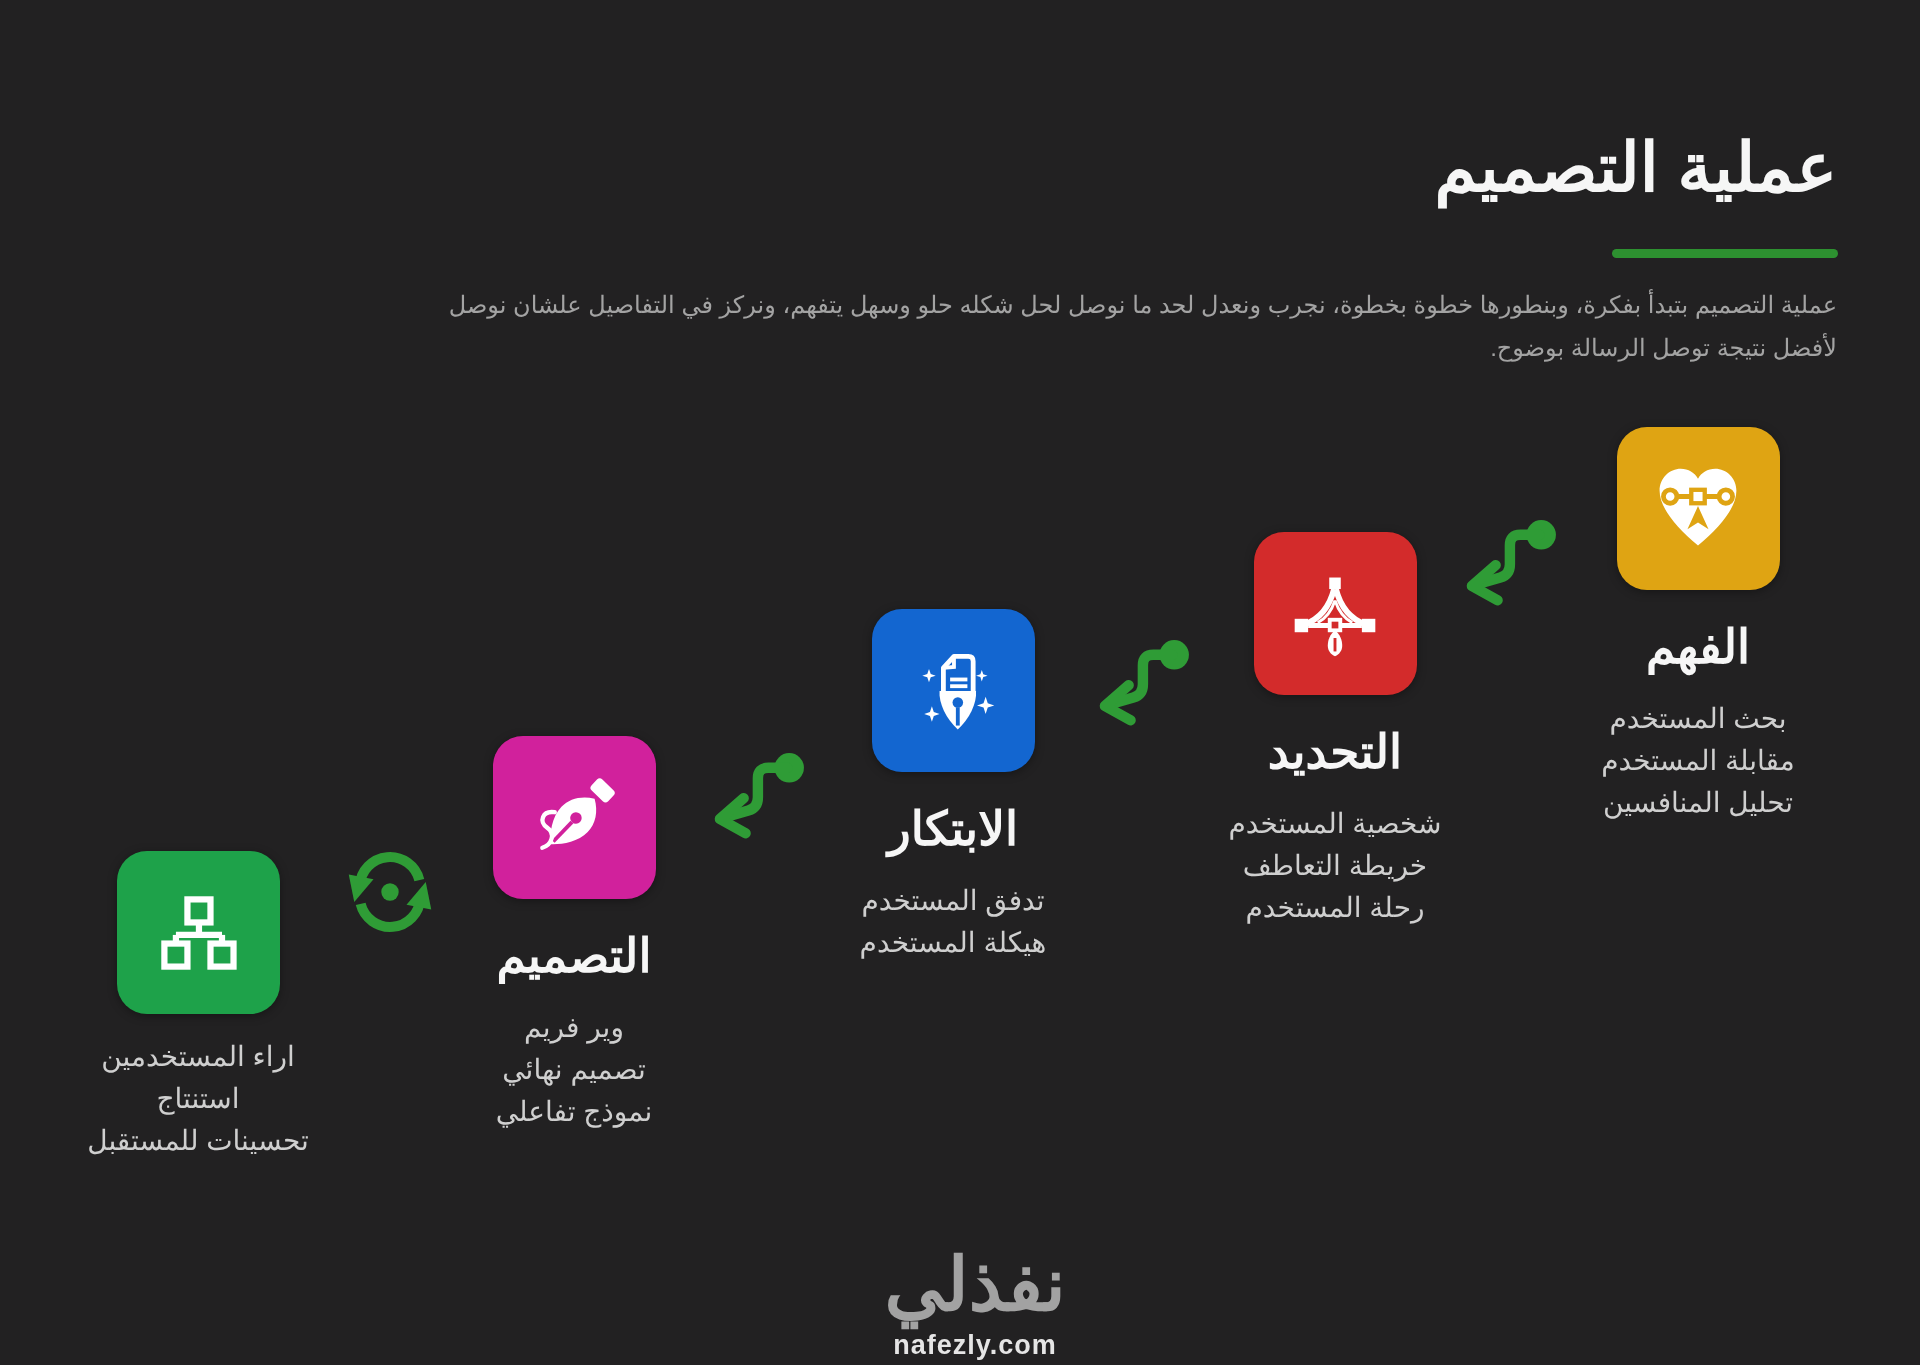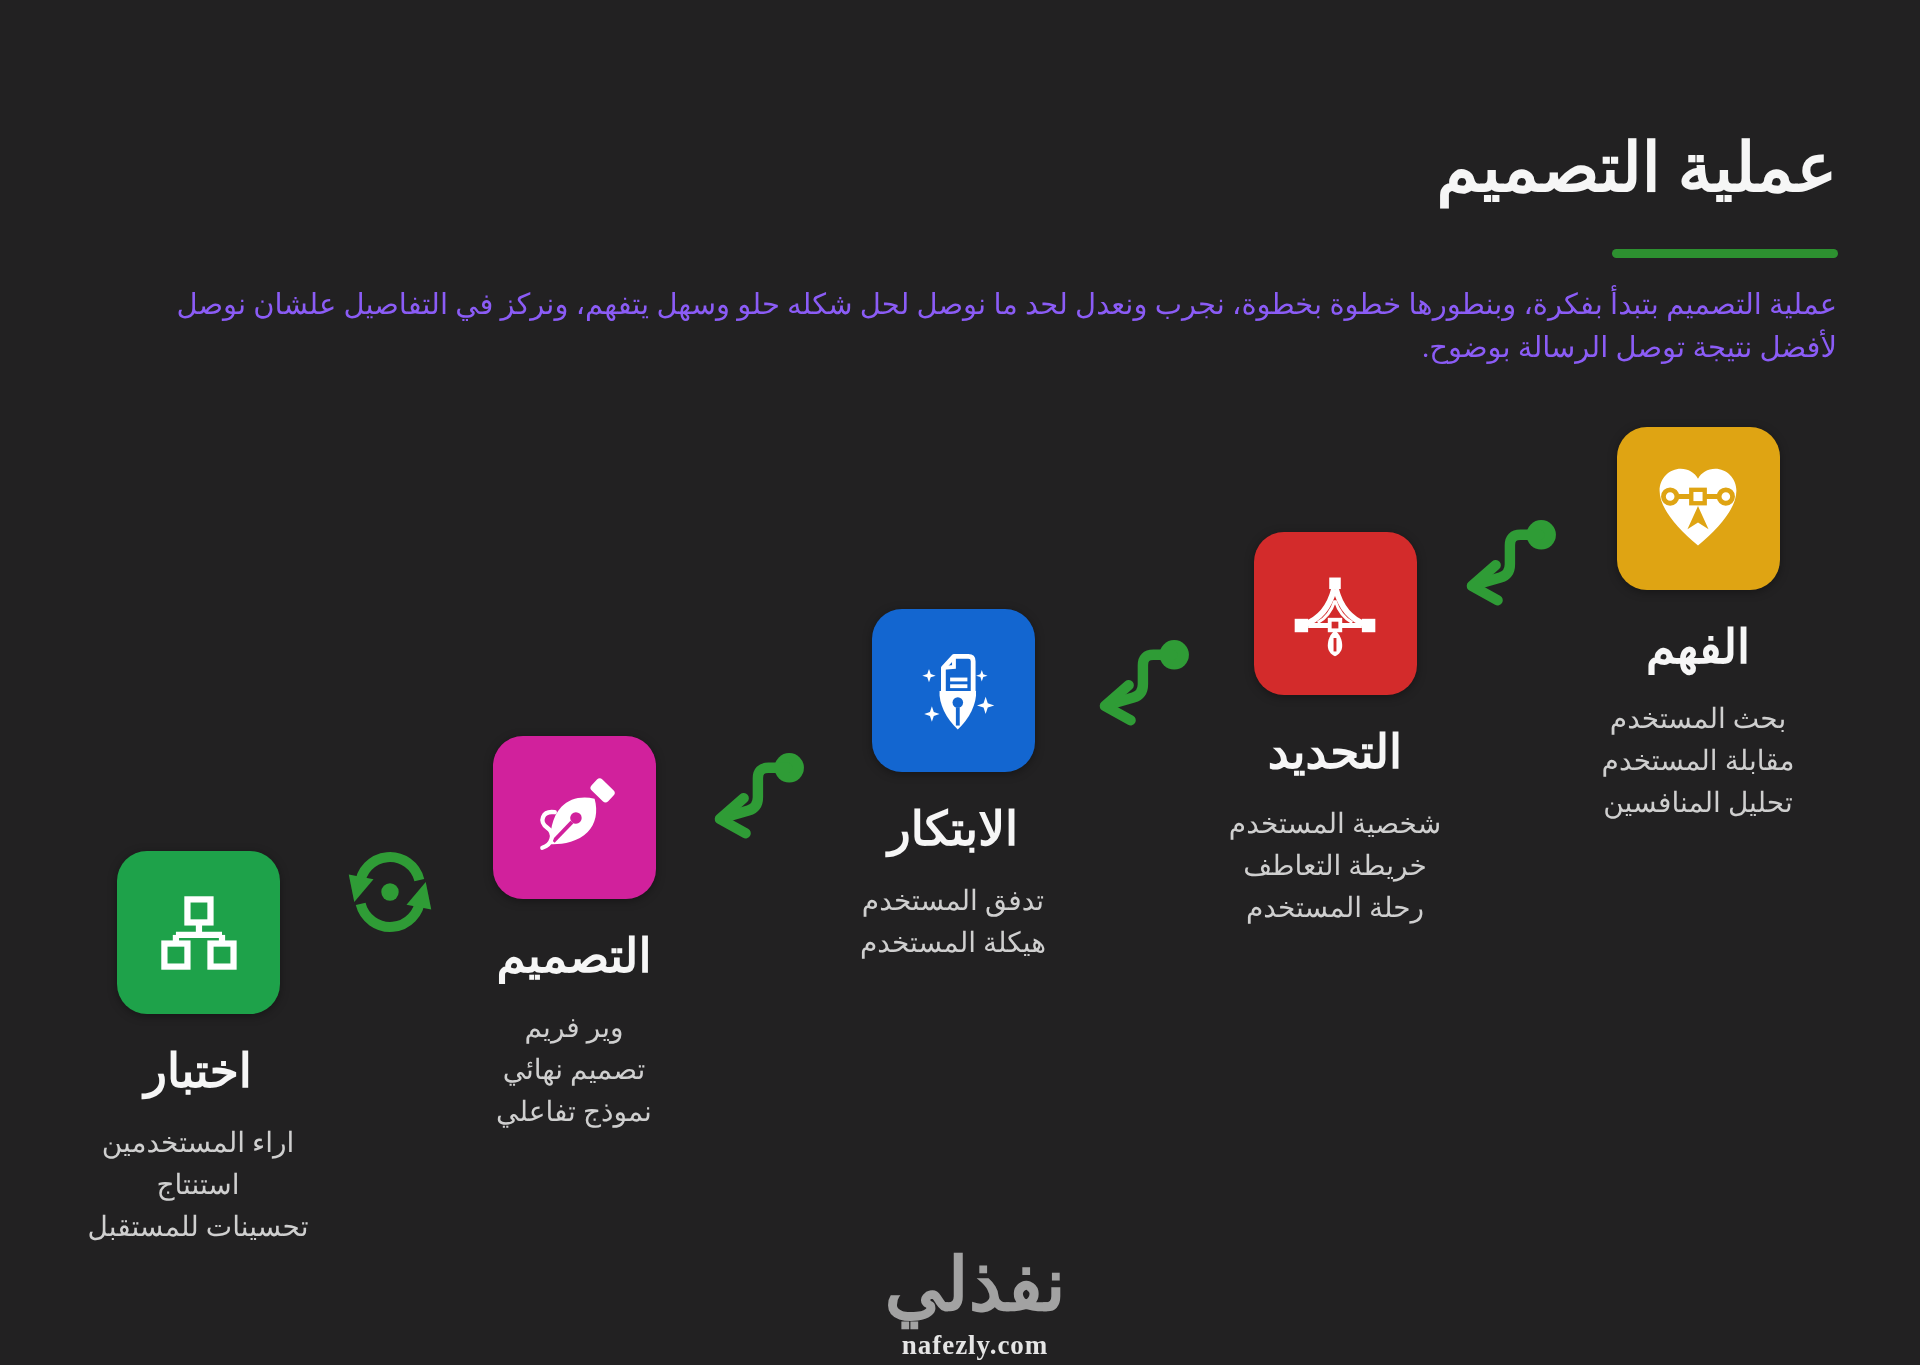--- a/index.html
+++ b/index.html
@@ -1,31 +1,31 @@
 <!DOCTYPE html>
 <html lang="ar"><head>
 <meta charset="utf-8">
 <style>
   html,body{margin:0;padding:0;background:#222122;}
   .canvas{
     position:relative;width:1920px;height:1365px;margin:0 auto;
     background:#222122;overflow:hidden;
-    font-family:Liberation Serif, serif;
+    font-family:Liberation Sans, sans-serif;
   }
   .main-title{
     position:absolute;top:128px;right:83px;margin:0;
     font-size:68px;font-weight:700;color:#f6f6f6;direction:rtl;letter-spacing:0;
   }
   .title-underline{
     position:absolute;top:249px;right:82px;width:226px;height:9px;border-radius:5px;
   }
   .desc{
     position:absolute;top:283px;right:83px;left:100px;
-    direction:rtl;text-align:right;color:#8b5cf6;
-    font-size:29px;line-height:43px;font-weight:500;
+    direction:rtl;text-align:right;color:#a3a3a3;
+    font-size:24px;line-height:43px;font-weight:500;
   }
   .desc p{margin:0;}
   .step{position:absolute;width:380px;text-align:center;}
   .step-box{
     width:163px;height:163px;border-radius:30px;margin:0 auto;
     display:flex;align-items:center;justify-content:center;
     box-shadow:0 2px 10px rgba(0,0,0,.35);
   }
   .step-box svg{width:96px;height:96px;display:block;}
   .step-title{
@@ -140,21 +140,20 @@
               <rect x="39" y="15" width="24" height="24"></rect>
               <line x1="51" y1="39" x2="51" y2="52"></line>
               <line x1="27" y1="52" x2="75" y2="52"></line>
               <line x1="27" y1="52" x2="27" y2="61"></line>
               <line x1="75" y1="52" x2="75" y2="61"></line>
               <rect x="15" y="61" width="24" height="24"></rect>
               <rect x="63" y="61" width="24" height="24"></rect>
             </g>
           </svg>
         </div>
-        <div class="step-title">اختبار</div>
         <div class="step-items">
           <div class="step-item">اراء المستخدمين</div>
           <div class="step-item">استنتاج</div>
           <div class="step-item">تحسينات للمستقبل</div>
         </div>
       </div>
     </div>
   <div id="connectors-root">
       <div class="connector" style="left: 1452px; top: 512px; width: 112px; color: rgb(47, 156, 54);">
         <svg viewBox="0 0 118 102">

